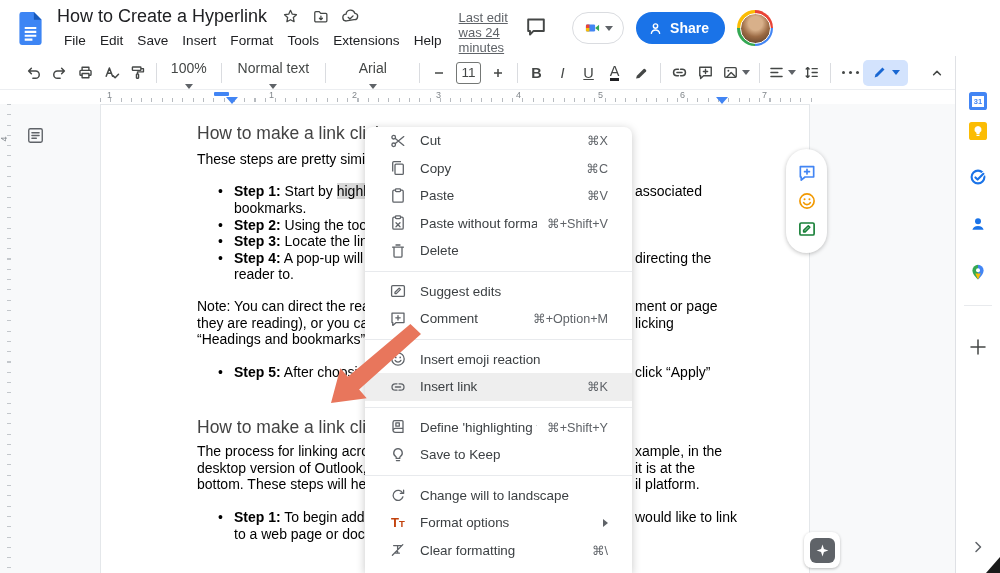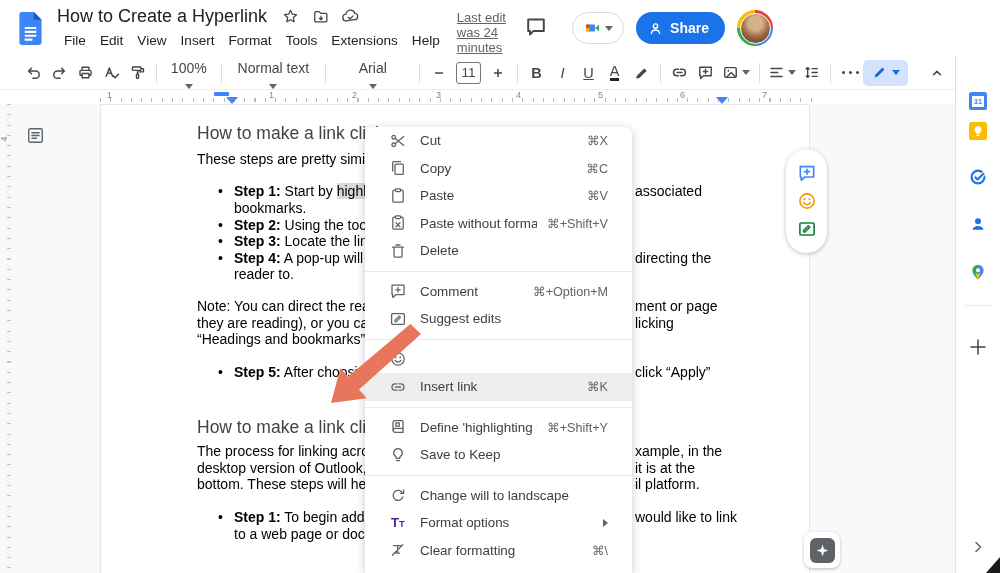--- a/index.html
+++ b/index.html
@@ -85,21 +85,21 @@
     border-radius:8px 8px 0 0; box-shadow:0 2px 10px rgba(0,0,0,.22); z-index:20; overflow:hidden; }
   .mrow { height:27.5px; display:flex; align-items:center; padding:0 24px; cursor:pointer; }
   .mrow.hl { background:#eee; }
   .mic { width:18px; height:18px; margin-right:13px; flex:none; display:flex; align-items:center;
     justify-content:center; }
   .mlabel { flex:1; font-size:13.4px; color:#3c4043; white-space:nowrap; overflow:hidden; }
   .mshort { font-size:12.6px; color:#5f6368; margin-left:10px; }
   .mdiv { height:1px; background:#e8eaed; margin:6px 0; }
   .subtri { width:0; height:0; border-top:4.5px solid transparent; border-bottom:4.5px solid transparent;
     border-left:5.5px solid #5f6368; }
-  .ttg { font-size:13px; color:#4c1d95; font-weight:bold; }
+  .ttg { font-size:13px; color:#c2410c; font-weight:bold; }
   .ttg .small { font-size:9.5px; }
 
   
   .arrow-ov { position:absolute; left:316px; top:219px; z-index:25; }
   .quickpill { position:absolute; left:786px; top:45px; width:41px; height:104px; background:#fff;
     border-radius:21px; box-shadow:0 1px 4px rgba(0,0,0,.25); z-index:6;
     display:flex; flex-direction:column; align-items:center; justify-content:space-around; padding:10px 0; }
   .qbtn { width:20px; height:20px; cursor:pointer; }
   .explore-btn { position:absolute; left:804px; top:428px; width:36px; height:36px; background:#fff;
     border-radius:8px; box-shadow:0 1px 3px rgba(0,0,0,.25); display:flex; align-items:center;
@@ -145,21 +145,21 @@
       <span class="t-icon">
         <svg width="18" height="18" viewBox="0 0 16 16" fill="none" stroke="#444746" stroke-width="1.2" stroke-linejoin="round" stroke-linecap="round">
           <path d="M4.8 12.4a3 3 0 0 1-.3-6 4 4 0 0 1 7.8-.8 2.8 2.8 0 0 1-.7 5.6z"></path>
           <path d="M6.4 9.2l1.5 1.5 2.8-2.8"></path>
           </svg>
       </span>
     </div>
     <div class="menubar">
       <span class="mitem">File</span>
       <span class="mitem">Edit</span>
-      <span class="mitem">View</span>
+      <span class="mitem">Save</span>
       <span class="mitem">Insert</span>
       <span class="mitem">Format</span>
       <span class="mitem">Tools</span>
       <span class="mitem">Extensions</span>
       <span class="mitem">Help</span>
       <span class="last-edit">Last edit was 24 minutes ago</span>
     </div>
   </div>
   <div class="appbar-right">
     <span class="hist-icon">
@@ -440,48 +440,49 @@
         <svg width="18" height="18" viewBox="0 0 18 18" fill="none" stroke="#5f6368" stroke-width="1.3" stroke-linecap="round" stroke-linejoin="round">
           <path d="M5 5.4v8.6a1.2 1.2 0 0 0 1.2 1.2h5.6A1.2 1.2 0 0 0 13 14V5.4M3.6 5.2h10.8M7 3h4"></path>
           </svg>
         </span>
       <span class="mlabel">Delete</span>
       <span class="mshort"></span>
     </div>
     <div class="mdiv"></div>
     <div class="mrow">
       <span class="mic">
+        <svg width="18" height="18" viewBox="0 0 18 18" fill="none" stroke="#5f6368" stroke-width="1.3" stroke-linejoin="round">
+          <rect x="2.6" y="3.6" width="12.8" height="10.8" rx="1.2"></rect>
+          <path d="M6 11.6v-1.3l4.2-4.2 1.3 1.3-4.2 4.2z"></path>
+          </svg>
+        </span>
+      <span class="mlabel">Suggest edits</span>
+      <span class="mshort"></span>
+    </div>
+    <div class="mrow">
+      <span class="mic">
         <svg width="18" height="18" viewBox="0 0 18 18" fill="none" stroke="#5f6368" stroke-width="1.3" stroke-linejoin="round" stroke-linecap="round">
           <path d="M3 3.2h12v9.4H7.2L3.8 15.4v-2.8H3z"></path>
             <path d="M9 5.6v4.4M6.8 7.8h4.4"></path>
           </svg>
         </span>
       <span class="mlabel">Comment</span>
       <span class="mshort">⌘+Option+M</span>
-    </div>
-    <div class="mrow">
-      <span class="mic">
-        <svg width="18" height="18" viewBox="0 0 18 18" fill="none" stroke="#5f6368" stroke-width="1.3" stroke-linejoin="round">
-          <rect x="2.6" y="3.6" width="12.8" height="10.8" rx="1.2"></rect>
-          <path d="M6 11.6v-1.3l4.2-4.2 1.3 1.3-4.2 4.2z"></path>
-          </svg>
-        </span>
-      <span class="mlabel">Suggest edits</span>
-      <span class="mshort"></span>
     </div>
     <div class="mdiv"></div>
     <div class="mrow">
       <span class="mic">
         <svg width="18" height="18" viewBox="0 0 18 18" fill="none" stroke="#5f6368" stroke-width="1.3" stroke-linecap="round">
           <circle cx="9" cy="9" r="6.2"></circle>
             <circle cx="6.8" cy="7.4" r=".85" fill="#5f6368" stroke="none"></circle>
           <circle cx="11.2" cy="7.4" r=".85" fill="#5f6368" stroke="none"></circle>
             <path d="M6.1 10.4a3.3 3.3 0 0 0 5.8 0"></path>
           </svg>
         </span>
+      <span class="mlabel">Insert emoji reaction</span>
       <span class="mshort"></span>
     </div>
     <div class="mrow hl">
       <span class="mic">
         <svg width="18" height="18" viewBox="0 0 18 18" fill="none" stroke="#5f6368" stroke-width="1.3" stroke-linecap="round">
           <path d="M8 5.8H6.2a3.2 3.2 0 0 0 0 6.4H8M10 5.8h1.8a3.2 3.2 0 0 1 0 6.4H10M6.4 9h5.2"></path>
           </svg>
         </span>
       <span class="mlabel">Insert link</span>
       <span class="mshort">⌘K</span>

